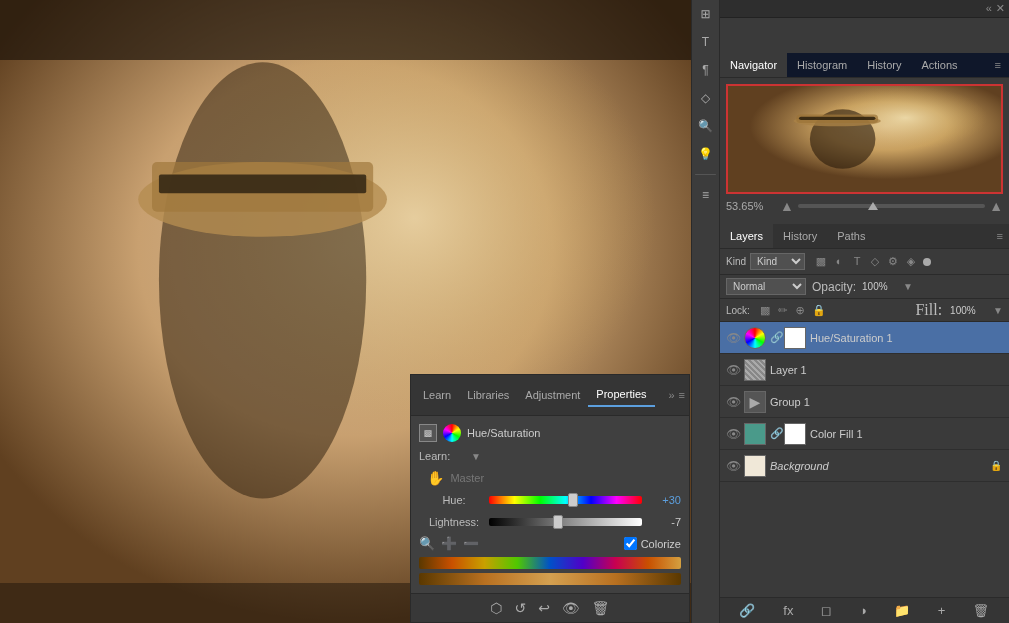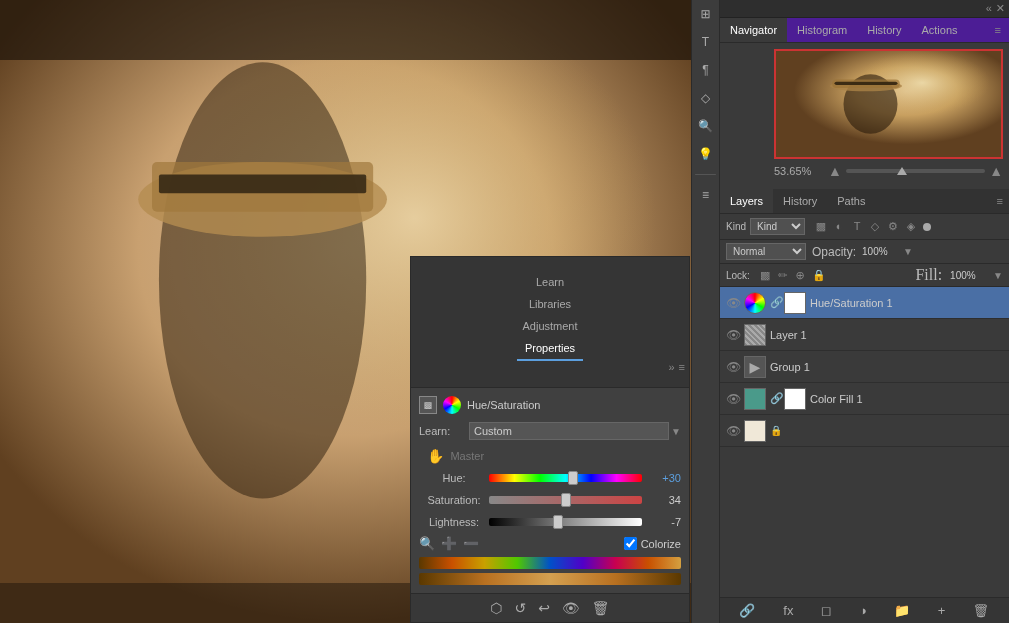--- a/index.html
+++ b/index.html
@@ -33,22 +33,21 @@
       width: 280px;
       background: #404040;
       border: 1px solid #2a2a2a;
       z-index: 10;
     }
     .properties-tabs {
       display: flex;
       background: #353535;
       align-items: center;
       border-bottom: 1px solid #2a2a2a;
-      padding: 14px 4px;
-      flex-direction: column;
+      padding: 8px 4px;
     }
     .prop-tab {
       padding: 5px 8px;
       font-size: 11px;
       color: #aaa;
       cursor: pointer;
       white-space: nowrap;
     }
     .prop-tab.active { color: #fff; border-bottom: 2px solid #5c9fde; }
     .prop-tab-chevron { margin-left: auto; display: flex; align-items: center; gap: 4px; color: #888; }
@@ -152,26 +151,26 @@
       background: #383838;
       border-top: 1px solid #2a2a2a;
     }
     .footer-icon { color: #aaa; font-size: 14px; cursor: pointer; }
 
     
     .right-panels { width: 290px; background: #3a3a3a; display: flex; flex-direction: column; border-left: 1px solid #2a2a2a; }
 
     
     .navigator-panel { background: #3a3a3a; }
-    .panel-tabs { display: flex; align-items: center; background: #4c1d95; border-bottom: 1px solid #2a2a2a; padding: 0; }
+    .panel-tabs { display: flex; align-items: center; background: #0f172a; border-bottom: 1px solid #2a2a2a; padding: 0; margin-top: 35px; }
     .panel-tab { padding: 6px 10px; font-size: 11px; color: #aaa; cursor: pointer; }
     .panel-tab.active { color: #fff; background: #3a3a3a; }
     .panel-menu { margin-left: auto; padding: 0 8px; color: #888; cursor: pointer; }
 
-    .navigator-content { padding: 6px; margin-left: 48px; }
+    .navigator-content { padding: 6px; }
     .nav-preview {
       width: 100%;
       height: 110px;
       background: linear-gradient(135deg, #2a2020 0%, #c8a882 30%, #d4b896 60%, #b89060 80%, #604020 100%);
       border: 2px solid #cc3333;
       position: relative;
       overflow: hidden;
     }
     .nav-preview-img {
       width: 100%;
@@ -351,48 +350,37 @@
       <div class="properties-content">
 
         <div class="hue-sat-header">
           <span style="width:18px;height:18px;border:1px solid #888;background:#555;display:inline-flex;align-items:center;justify-content:center;font-size:9px;">▩</span>
           <span style="width:18px;height:18px;border-radius:50%;background:conic-gradient(red,yellow,lime,cyan,blue,magenta,red);display:inline-block;"></span>
           <span>Hue/Saturation</span>
         </div>
 
         <div class="preset-row">
           <span class="preset-label">Learn:</span>
-          <select class="preset-select">
-            <option>Custom</option>
-          </select>
           <span style="color:#888;margin-left:2px;font-size:10px;">▼</span>
         </div>
 
         <div class="master-row">
           <span class="master-icon">✋</span>
           <span class="master-label">Master</span>
         </div>
 
         <div class="slider-row">
           <span class="slider-label">Hue:</span>
           <div class="slider-container">
             <div class="slider-track slider-hue"></div>
             <div class="slider-thumb" style="left:55%;"></div>
           </div>
           <span class="slider-value">+30</span>
         </div>
 
-        <div class="slider-row">
-          <span class="slider-label">Saturation:</span>
-          <div class="slider-container">
-            <div class="slider-track slider-sat"></div>
-            <div class="slider-thumb" style="left:50%;background:#ccc;"></div>
-          </div>
-          <span class="slider-value" style="color:#ccc;">34</span>
-        </div>
 
         <div class="slider-row">
           <span class="slider-label">Lightness:</span>
           <div class="slider-container">
             <div class="slider-track slider-light"></div>
             <div class="slider-thumb" style="left:45%;background:#ccc;"></div>
           </div>
           <span class="slider-value" style="color:#ccc;">-7</span>
         </div>
 
@@ -553,20 +541,21 @@
           <span class="layer-eye">👁</span>
           <div class="layer-thumb" style="background:#4a9a8a;"></div>
           <span class="layer-chain">🔗</span>
           <div class="layer-mask" style="background:#fff;"></div>
           <span class="layer-name">Color Fill 1</span>
         </div>
 
         <div class="layer-item">
           <span class="layer-eye">👁</span>
           <div class="layer-thumb" style="background:#f0e8d8;"></div>
+          <span class="layer-name" style="font-style:italic;">Background</span>
           <span class="layer-lock">🔒</span>
         </div>
       </div>
 
       <div class="layers-footer">
         <span class="footer-btn">🔗</span>
         <span class="footer-btn">fx</span>
         <span class="footer-btn">◻</span>
         <span class="footer-btn">◑</span>
         <span class="footer-btn">📁</span>

